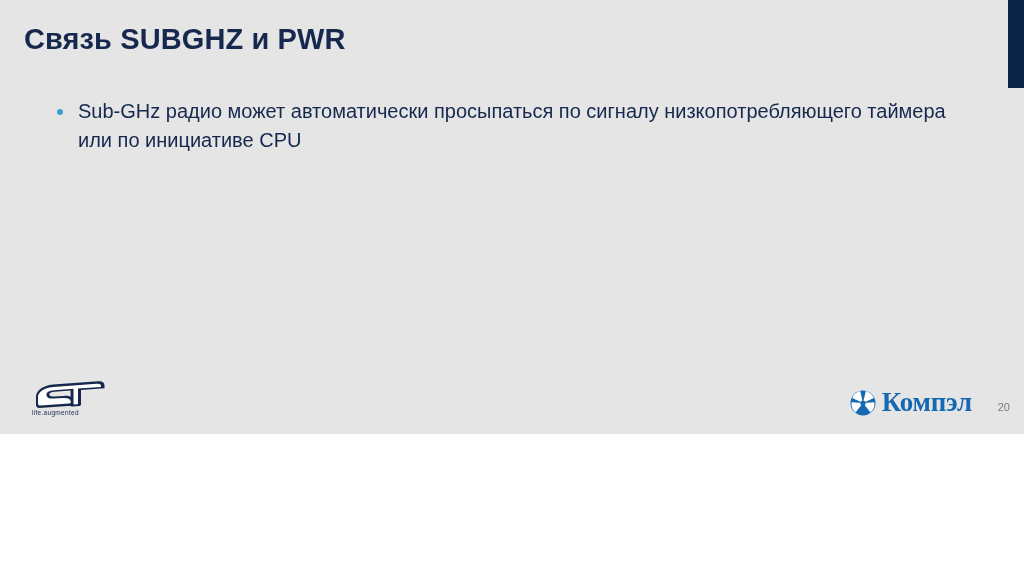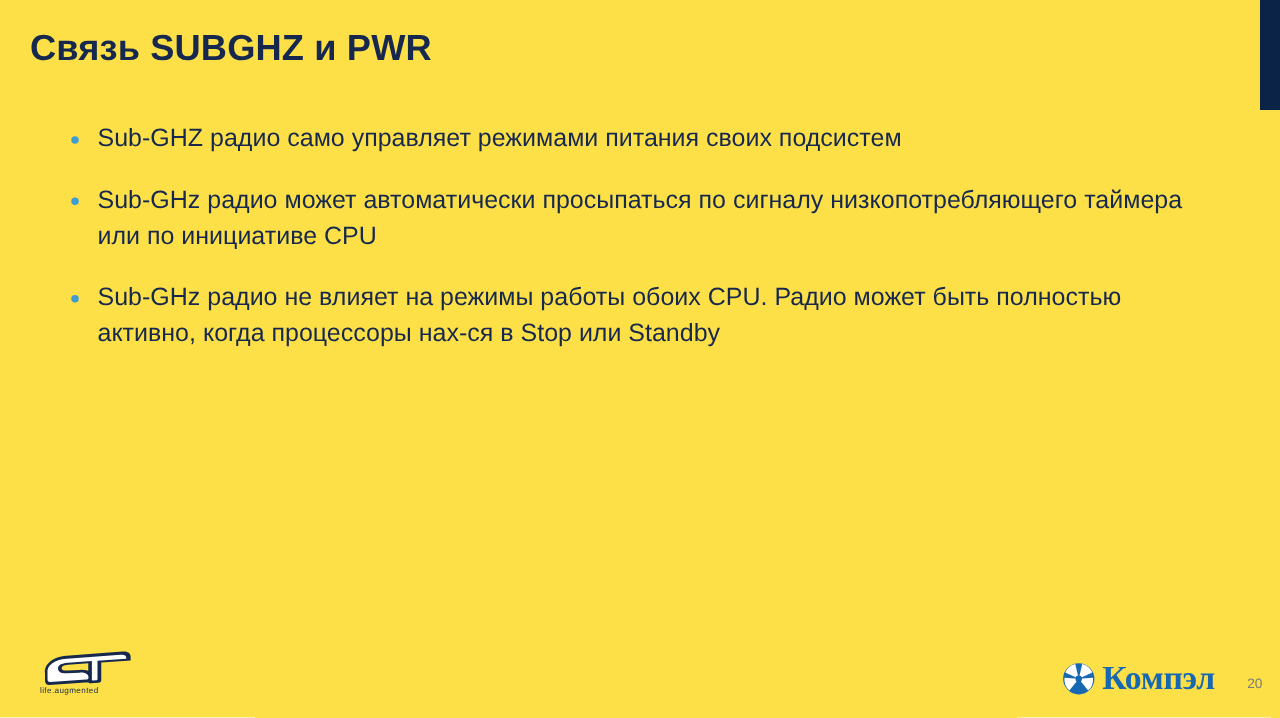--- a/index.html
+++ b/index.html
@@ -6,22 +6,22 @@
     margin: 0;
     padding: 0;
     background: #ffffff;
   }
   body {
     font-family: "Liberation Sans", sans-serif;
   }
   .slide {
     position: relative;
     width: 1024px;
-    height: 574px;
-    background: #fde047;
+    height: 434px;
+    background: #e5e5e5;
     overflow: hidden;
   }
 
   
   .accent-bar {
     position: absolute;
     top: 0;
     left: 1008px;
     width: 16px;
     height: 88px;
@@ -145,29 +145,21 @@
   <div class="accent-bar"></div>
 
   <div class="title">Связь SUBGHZ и PWR</div>
 
   <div class="body">
 
 
     <ul class="bullets">
       <li>
         <span class="bullet-dot"></span>
-        <span class="bullet-text">Sub-GHZ радио само управляет режимами питания своих подсистем</span>
-      </li>
-      <li>
-        <span class="bullet-dot"></span>
         <span class="bullet-text">Sub-GHz радио может автоматически просыпаться по сигналу низкопотребляющего таймера или по инициативе CPU</span>
-      </li>
-      <li>
-        <span class="bullet-dot"></span>
-        <span class="bullet-text">Sub-GHz радио не влияет на режимы работы обоих CPU. Радио может быть полностью активно, когда процессоры нах-ся в Stop или Standby</span>
       </li>
     </ul>
 
   </div>
 
   <div class="st-logo">
     <svg class="st-mark" width="74" height="30" viewBox="0 0 74 30">
       <path d="M4 20.5 C3 13.5 10 7.5 21 6.5 L66 3.2 C70.5 2.9 72.5 4.6 72.5 7.6 L72.5 10.3 L49 11.9 L49 26.2 C49 27.4 48.2 28.0 46.8 28.1 L40.5 28.5 C39.2 28.6 38.6 28.0 38.6 26.9 L38.6 12.6 L22.5 13.7 C18.8 13.95 17.2 15.0 17.3 16.6 C17.4 18.0 18.6 18.55 21.6 18.4 L32.0 17.9 C39.2 17.55 42.2 20.1 42.4 24.2 C42.5 26.3 41.6 27.6 39.0 27.8 L7.5 29.9 C5.4 30.0 4.3 29.1 4.0 27.0 Z" fill="#16284d"></path>
       <path d="M6.0 20.0 C5.2 14.6 11.2 9.6 21.4 8.9 L64.5 5.8 C67.8 5.6 69.0 6.4 69.0 8.2 L69.0 9.0 L46.0 10.6 L46.0 25.2 C46.0 25.9 45.6 26.2 44.9 26.25 L42.5 26.4 C41.8 26.45 41.5 26.2 41.5 25.5 L41.5 10.85 L22.3 12.2 C17.0 12.55 14.3 14.2 14.45 16.9 C14.6 19.6 17.0 20.8 22.0 20.55 L31.6 20.1 C36.3 19.9 38.6 21.3 38.8 23.7 C38.9 25.0 38.3 25.5 36.7 25.6 L8.4 27.5 C6.9 27.6 6.2 27.0 6.05 25.7 Z" fill="#ffffff"></path>
     </svg>

